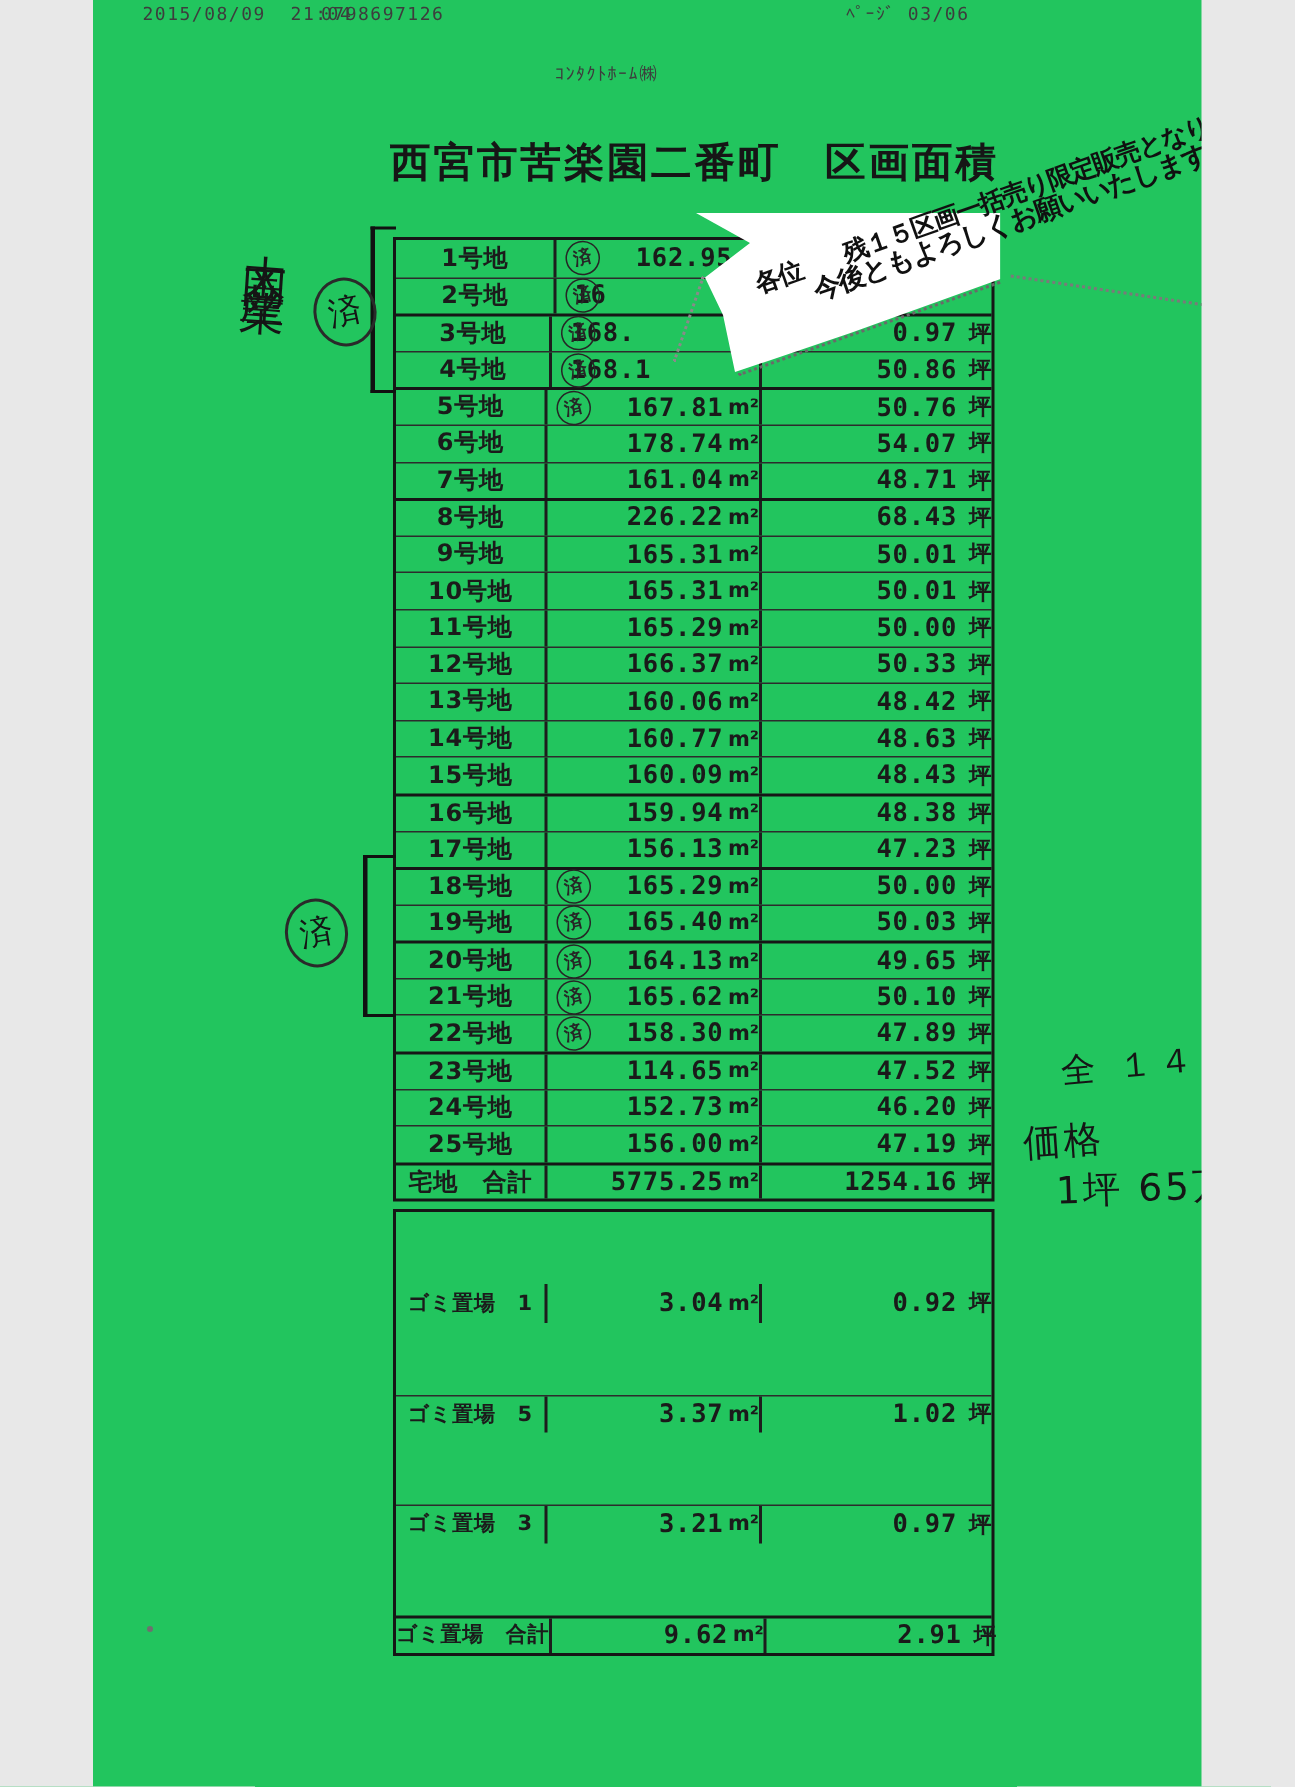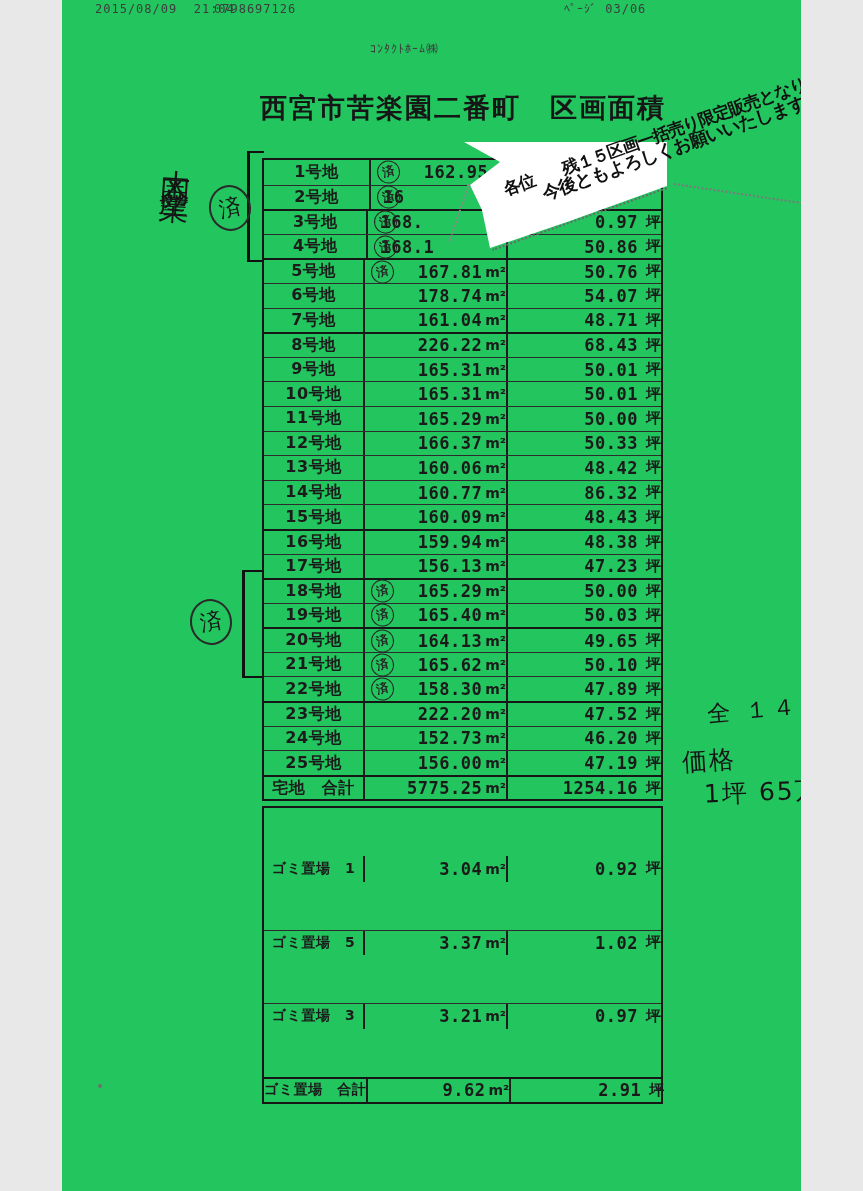--- a/index.html
+++ b/index.html
@@ -257,21 +257,21 @@
           <span class="unit">坪</span>
         </div>
       </div>
       <div class="t-row thin">
         <div class="c-name">14号地</div>
         <div class="c-area">
           <span class="num">160.77</span>
           <span class="unit">m²</span>
         </div>
         <div class="c-tsubo">
-          <span class="num">86.32</span>
+          <span class="num">48.63</span>
           <span class="unit">坪</span>
         </div>
       </div>
       <div class="t-row thin">
         <div class="c-name">15号地</div>
         <div class="c-area">
           <span class="num">160.09</span>
           <span class="unit">m²</span>
         </div>
         <div class="c-tsubo">
@@ -357,21 +357,21 @@
           <span class="unit">m²</span>
         </div>
         <div class="c-tsubo">
           <span class="num">47.89</span>
           <span class="unit">坪</span>
         </div>
       </div>
       <div class="t-row thick">
         <div class="c-name">23号地</div>
         <div class="c-area">
-          <span class="num">222.20</span>
+          <span class="num">114.65</span>
           <span class="unit">m²</span>
         </div>
         <div class="c-tsubo">
           <span class="num">47.52</span>
           <span class="unit">坪</span>
         </div>
       </div>
       <div class="t-row thin">
         <div class="c-name">24号地</div>
         <div class="c-area">

